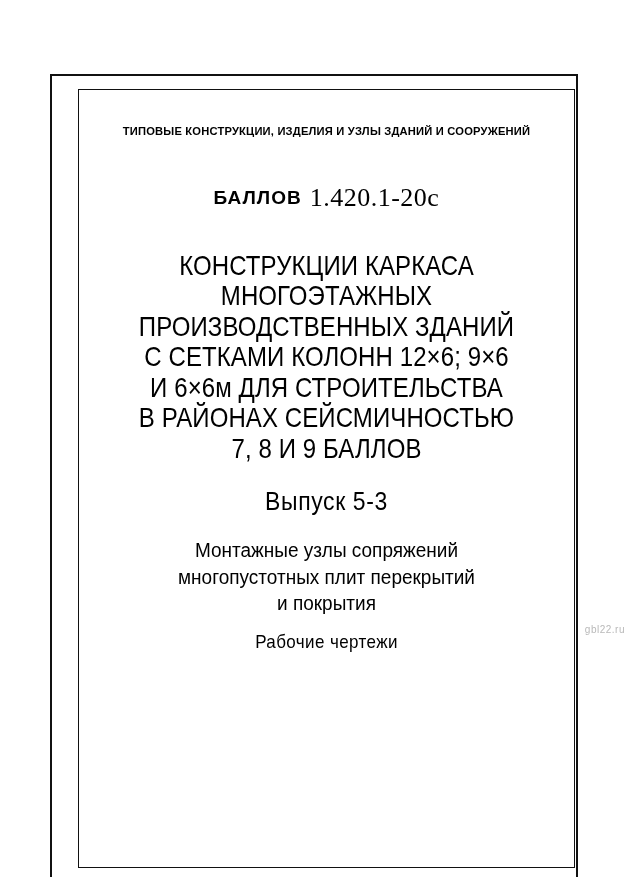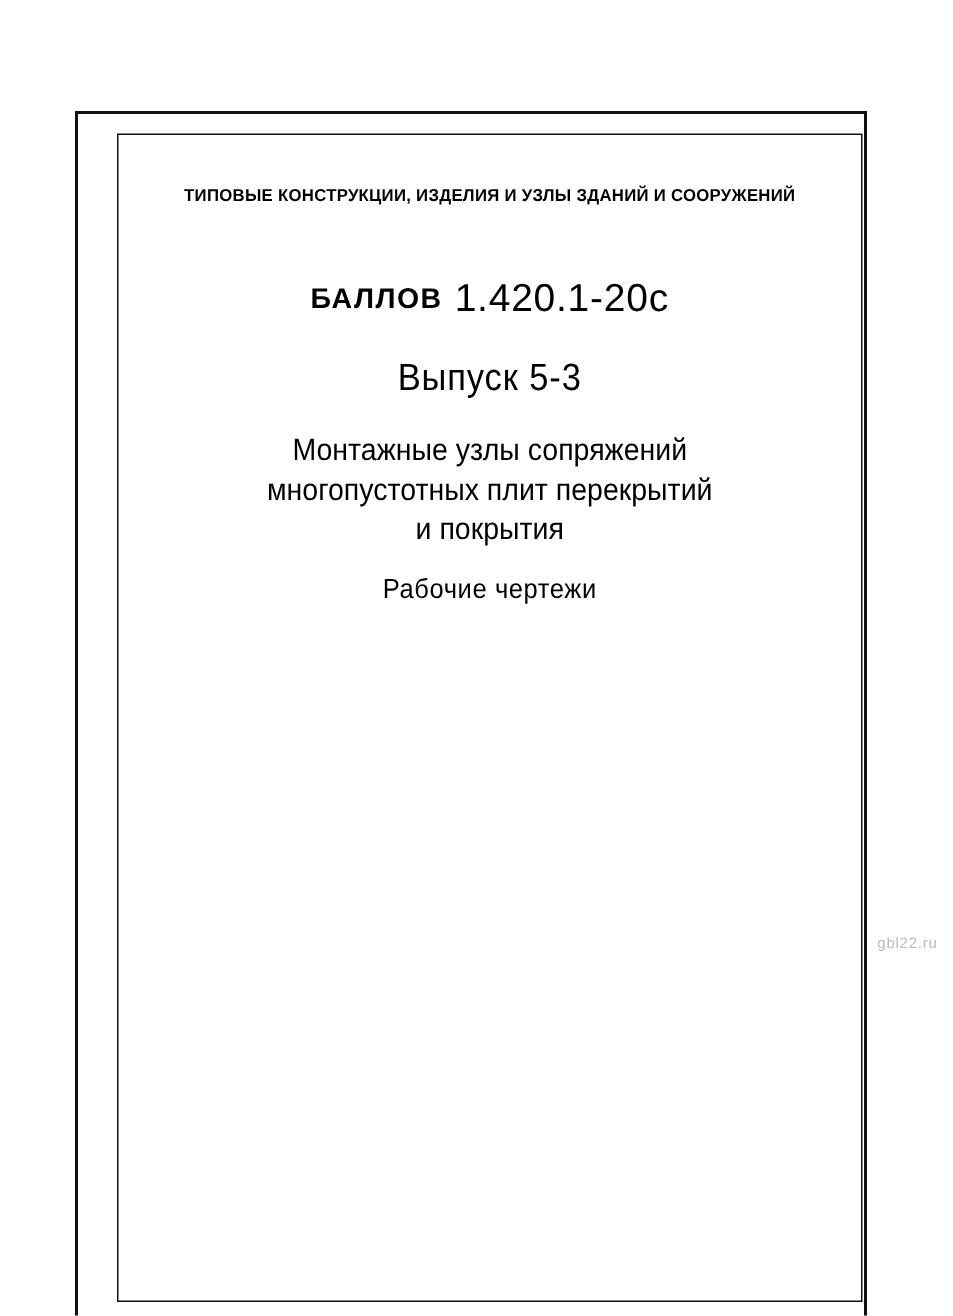--- a/index.html
+++ b/index.html
@@ -83,21 +83,21 @@
     font-weight: bold;
     letter-spacing: 0.5px;
   }
   .series-label {
     font-size: 19px;
     letter-spacing: 1px;
     vertical-align: 2px;
     margin-right: 8px;
   }
   .series-code {
-    font-family: Liberation Sans, sans-serif;
+    font-family: Liberation Serif, serif;
     font-size: 26px;
     font-weight: normal;
     letter-spacing: 0.5px;
   }
 
   .title-block {
     margin-top: 38px;
     font-size: 24px;
     line-height: 1.27;
     letter-spacing: 0.1px;
@@ -190,20 +190,29 @@
   <div class="inner-frame"></div>
 
   <div class="content">
 
     <div class="kicker">ТИПОВЫЕ КОНСТРУКЦИИ, ИЗДЕЛИЯ И УЗЛЫ ЗДАНИЙ И СООРУЖЕНИЙ</div>
 
     <div class="series-line">
       <span class="series-label">БАЛЛОВ</span><span class="series-code">1.420.1-20с</span>
     </div>
 
+    <div class="title-block">
+      <span class="tl">КОНСТРУКЦИИ КАРКАСА</span>
+      <span class="tl">МНОГОЭТАЖНЫХ</span>
+      <span class="tl">ПРОИЗВОДСТВЕННЫХ ЗДАНИЙ</span>
+      <span class="tl">С СЕТКАМИ КОЛОНН 12×6; 9×6</span>
+      <span class="tl">И 6×6м ДЛЯ СТРОИТЕЛЬСТВА</span>
+      <span class="tl">В РАЙОНАХ СЕЙСМИЧНОСТЬЮ</span>
+      <span class="tl">7, 8 И 9 БАЛЛОВ</span>
+    </div>
 
     <div class="issue">Выпуск 5-3</div>
 
     <div class="subtitle-block">
       <span class="sl">Монтажные узлы сопряжений</span>
       <span class="sl">многопустотных плит перекрытий</span>
       <span class="sl">и покрытия</span>
     </div>
 
     <div class="working-drawings">Рабочие чертежи</div>

